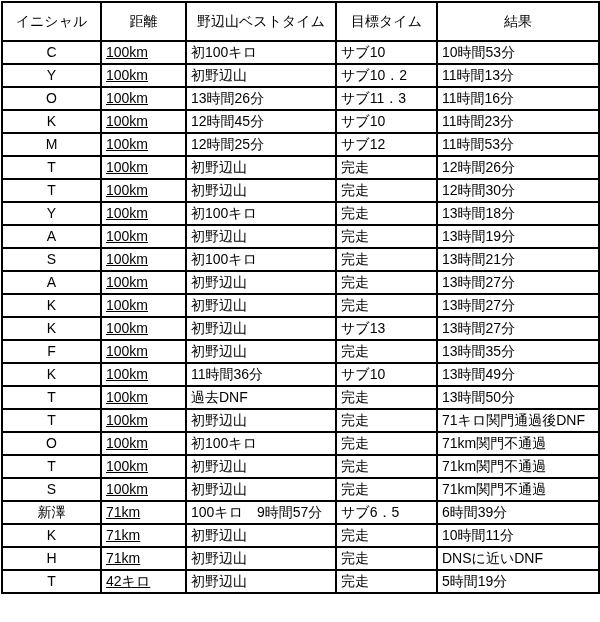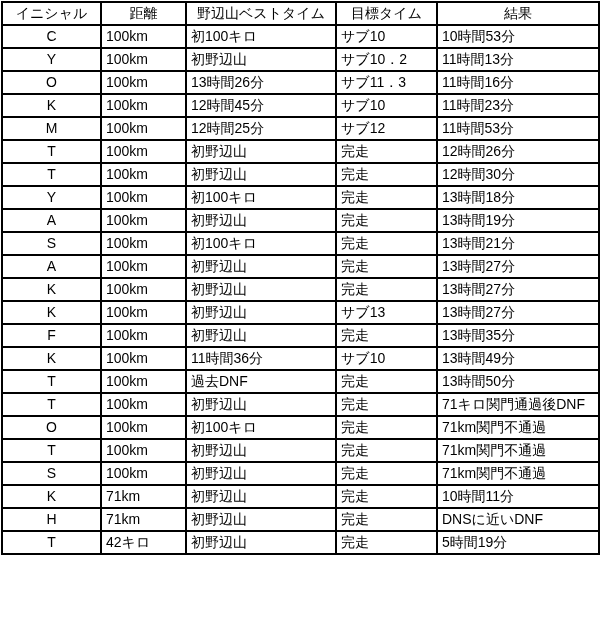--- a/index.html
+++ b/index.html
@@ -25,23 +25,23 @@
     height: 21px;
     font-size: 14px;
     line-height: 21px;
     color: #000000;
     padding: 0 4px;
     overflow: hidden;
     white-space: nowrap;
     font-weight: normal;
     background: #ffffff;
   }
-  table.results th { text-align: center; padding: 0 2px; }
+  table.results th { text-align: center; padding: 8px 2px; }
   td.col-0 { text-align: center; }
-  td.col-1 { text-align: left; }
+  td.col-1 { text-align: left; text-decoration: underline; }
   td.col-2 { text-align: left; }
   td.col-3 { text-align: left; margin-left: 40px; }
   td.col-4 { text-align: left; padding: 0 2px; }
   col.c0 { width: 99px; }
   col.c1 { width: 85px; }
   col.c2 { width: 150px; }
   col.c3 { width: 101px; }
   col.c4 { width: 162px; }
 </style>
 </head>
@@ -200,20 +200,27 @@
           <td class="col-4">71km関門不通過</td>
         </tr>
         <tr>
           <td class="col-0">S</td>
           <td class="col-1">100km</td>
           <td class="col-2">初野辺山</td>
           <td class="col-3">完走</td>
           <td class="col-4">71km関門不通過</td>
         </tr>
         <tr>
+          <td class="col-0">新澤</td>
+          <td class="col-1">71km</td>
+          <td class="col-2">100キロ　9時間57分</td>
+          <td class="col-3">サブ6．5</td>
+          <td class="col-4">6時間39分</td>
+        </tr>
+        <tr>
           <td class="col-0">K</td>
           <td class="col-1">71km</td>
           <td class="col-2">初野辺山</td>
           <td class="col-3">完走</td>
           <td class="col-4">10時間11分</td>
         </tr>
         <tr>
           <td class="col-0">H</td>
           <td class="col-1">71km</td>
           <td class="col-2">初野辺山</td>

